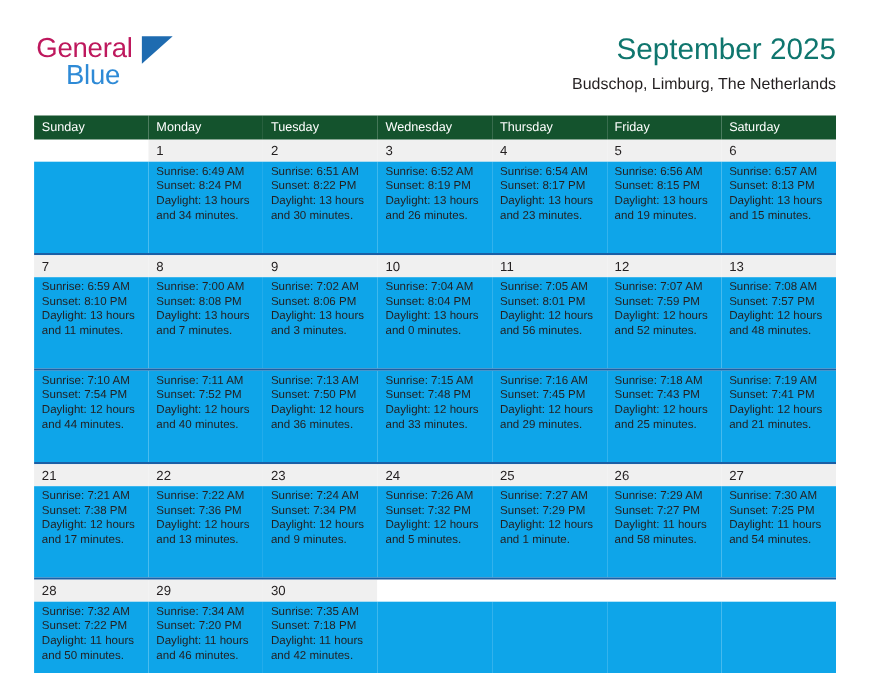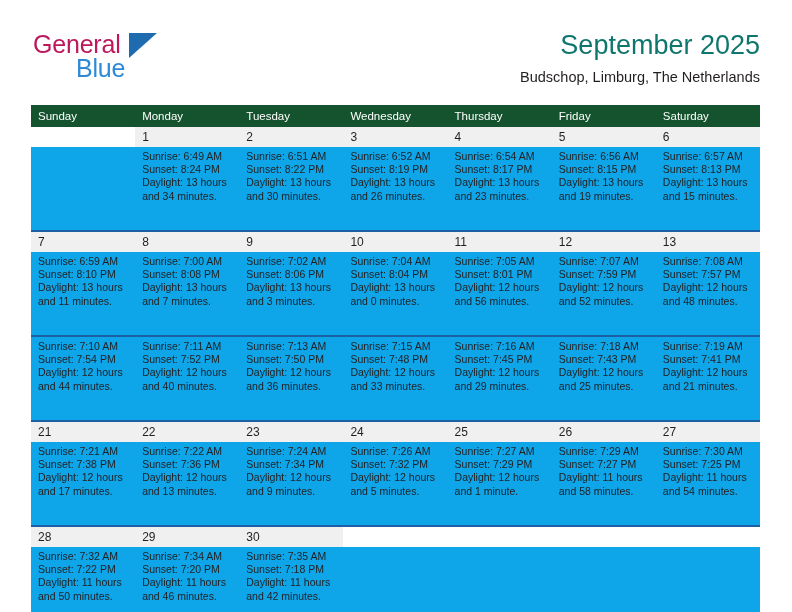--- a/index.html
+++ b/index.html
@@ -48,21 +48,20 @@
   }
   .brand-blue {
     position: absolute;
     left: 29px;
     top: 24px;
     font-size: 25px;
     letter-spacing: -0.2px;
     color: #2e8ad6;
     line-height: 28px;
     font-family: "Liberation Sans", sans-serif;
-    margin-left: 16px;
   }
   .brand-triangle {
     position: absolute;
     left: 98px;
     top: 3px;
     width: 0;
     height: 0;
     border-left: 28px solid #1e6bb0;
     border-bottom: 25px solid transparent;
   }

